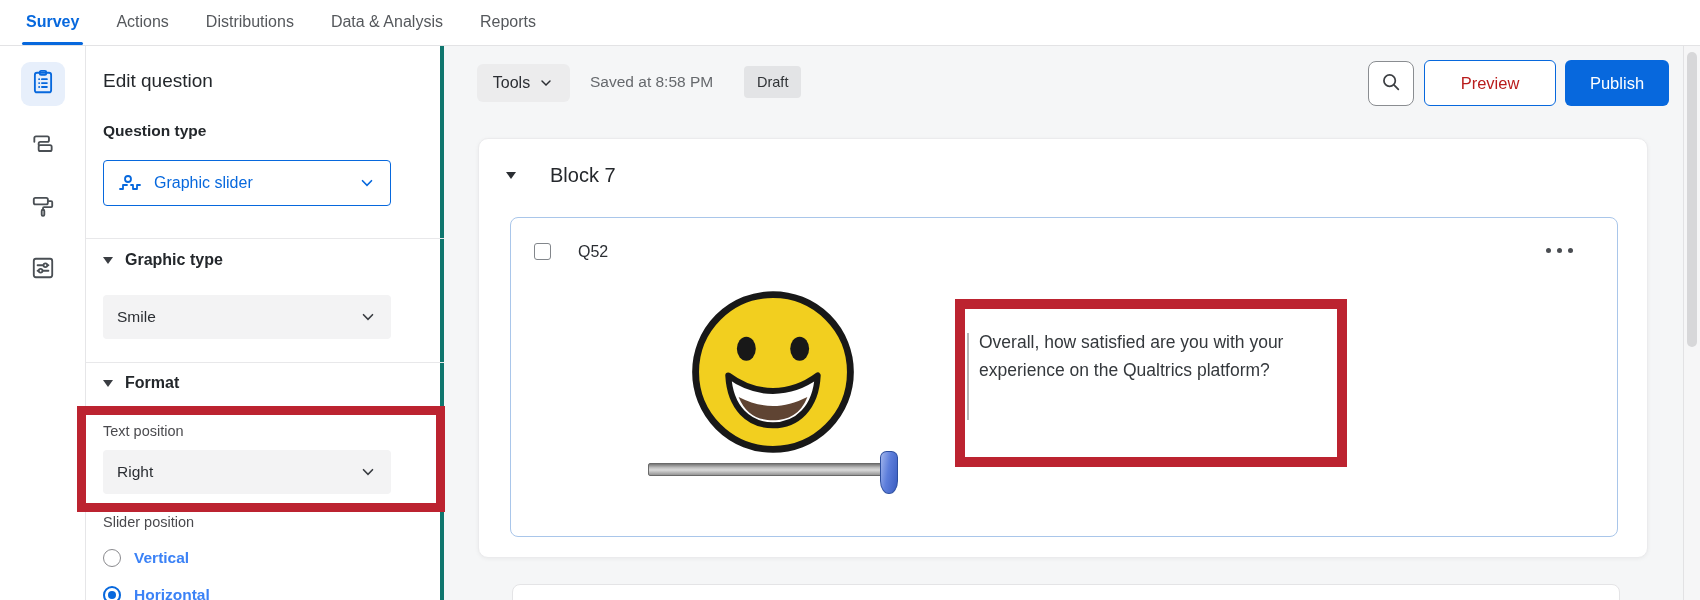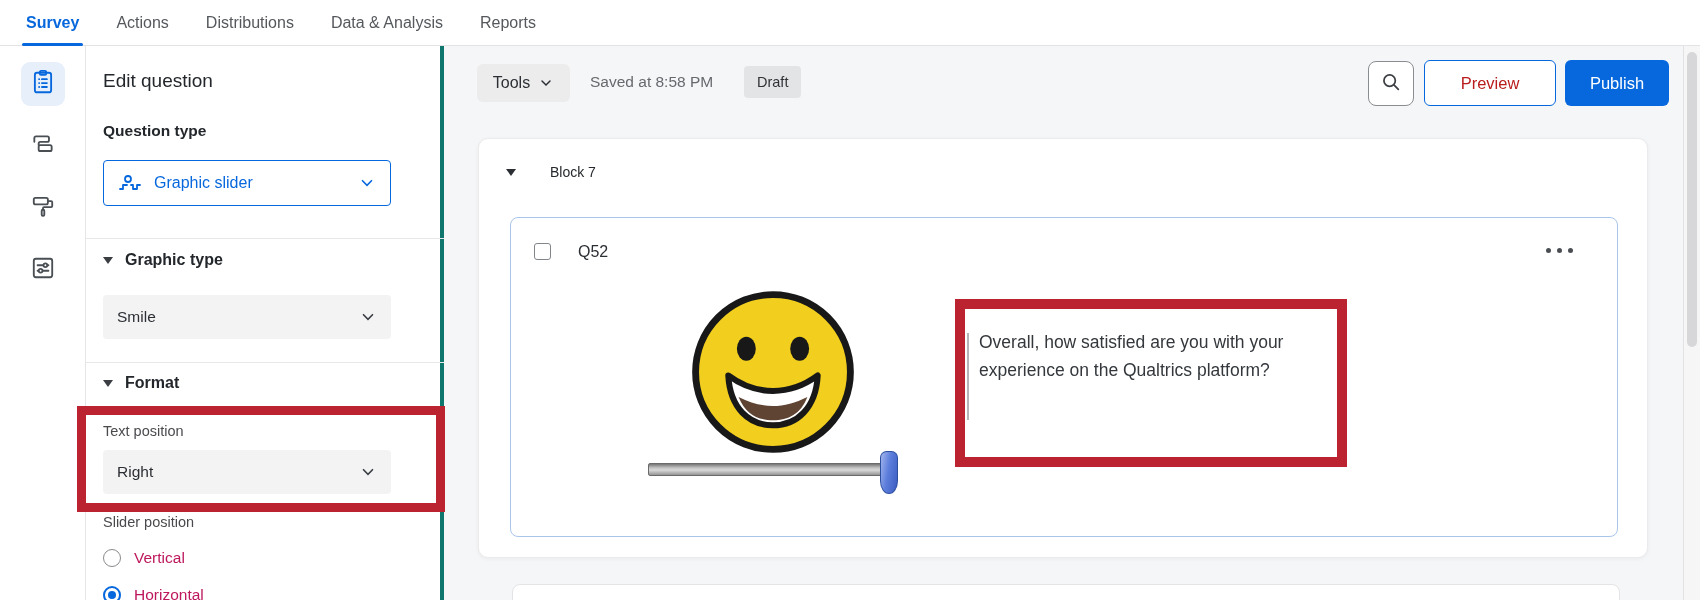--- a/index.html
+++ b/index.html
@@ -1,21 +1,21 @@
 <!DOCTYPE html>
 <html><head>
 <meta charset="utf-8">
 <style>
   * { margin:0; padding:0; box-sizing:border-box; }
   html,body { width:1700px; height:600px; overflow:hidden; }
   body { font-family:"Liberation Sans", sans-serif; background:#fff; position:relative; }
   .abs { position:absolute; }
 
   
-  #topnav { left:0; top:0; width:1700px; height:46px; background:#fff; border-bottom:1px solid #e3e3e5; display:flex; align-items:center; padding-left:26px; z-index:30; }
+  #topnav { left:0; top:0; width:1700px; height:46px; background:#fff; border-bottom:1px solid #e3e3e5; display:flex; align-items:flex-end; padding-left:26px; z-index:30; }
   .nav-tab { font-size:16px; color:#55585c; margin-right:37px; height:46px; display:flex; align-items:center; position:relative; cursor:pointer; }
   .nav-tab.active { color:#0768dd; font-weight:bold; }
   .nav-tab.active::after { content:""; position:absolute; left:-4px; right:-4px; bottom:0; height:3px; background:#0768dd; border-radius:2px; }
 
   
   #rail { left:0; top:46px; width:86px; height:554px; background:#fff; border-right:1px solid #e6e6e8; z-index:20; }
   .rail-btn { position:absolute; left:21px; width:44px; height:44px; border-radius:9px; display:flex; align-items:center; justify-content:center; }
   .rail-btn.active { background:#e7effb; }
   .rail-btn svg { stroke:#4a4f54; fill:none; stroke-width:1.7; stroke-linecap:round; stroke-linejoin:round; }
   .rail-btn.active svg { stroke:#0768dd; }
@@ -24,21 +24,21 @@
   #panel { left:86px; top:46px; width:358px; height:554px; background:#fff; border-right:4px solid #0f766e; z-index:10; }
   .p-title { position:absolute; left:17px; top:24px; font-size:19px; color:#23272b; font-weight:500; }
   .p-label-bold { font-size:15.5px; font-weight:bold; color:#23272b; }
   .p-divider { position:absolute; left:0; width:358px; height:1px; background:#e8e8ea; }
   .dd { position:absolute; left:17px; width:288px; height:44px; border-radius:4px; background:#f3f3f4; display:flex; align-items:center; padding:5px 14px; font-size:15.5px; color:#2b2e33; cursor:pointer; }
   .dd .chev { margin-left:auto; }
   .dd-accent { background:#fff; border:1.5px solid #0768dd; height:46px; color:#0768dd; font-size:16px; }
   .tri { width:0; height:0; border-left:5.5px solid transparent; border-right:5.5px solid transparent; border-top:7px solid #3a3d42; display:inline-block; }
   .sec-head { position:absolute; left:17px; display:flex; align-items:center; gap:12px; cursor:pointer; }
   .p-sublabel { position:absolute; left:17px; font-size:14.5px; color:#4a4a4e; }
-  .radio-row { position:absolute; left:17px; display:flex; align-items:center; gap:13px; font-size:15.5px; color:#be185d; cursor:pointer; }
+  .radio-row { position:absolute; left:17px; display:flex; align-items:center; gap:13px; font-size:15.5px; color:#3b82f6; cursor:pointer;font-weight:bold; }
   .radio { width:18px; height:18px; border-radius:50%; border:1.5px solid #8a8a8e; background:#fff; position:relative; }
   .radio.sel { border:2px solid #0768dd; }
   .radio.sel::after { content:""; position:absolute; left:3px; top:3px; width:8px; height:8px; border-radius:50%; background:#0768dd; }
 
   
   .annot { position:absolute; border:9px solid #bc2330; z-index:50; pointer-events:none; }
 
   
   #canvas { left:444px; top:46px; width:1256px; height:554px; background:#f5f6f7; }
 
@@ -46,21 +46,21 @@
   #tools-btn { left:477px; top:64px; width:93px; height:38px; background:#ececed; border-radius:6px; display:flex; align-items:center; justify-content:center; gap:8px; font-size:16px; color:#2b2e33; cursor:pointer; z-index:5; }
   #saved-text { left:590px; top:73px; font-size:15.5px; color:#66696d; }
   #draft-badge { left:744px; top:66px; height:32px; padding:4px 13px; background:#e3e4e6; border-radius:4px; display:flex; align-items:center; font-size:14.5px; color:#303336; }
   #search-btn { left:1368px; top:61px; width:46px; height:45px; background:#fff; border:1.5px solid #8a8d91; border-radius:8px; display:flex; align-items:center; justify-content:center; cursor:pointer; }
   #preview-btn { left:1424px; top:60px; width:132px; height:46px; background:#fff; border:1.5px solid #0768dd; border-radius:6px; color:#b91c1c; font-size:16.5px; display:flex; align-items:center; justify-content:center; cursor:pointer; }
   #publish-btn { left:1565px; top:60px; width:104px; height:46px; background:#0768dd; border-radius:6px; color:#fff; font-size:16.5px; display:flex; align-items:center; justify-content:center; cursor:pointer; }
 
   
   #block-card { left:478px; top:138px; width:1170px; height:420px; background:#fff; border:1px solid #ebebed; border-radius:10px; box-shadow:0 1px 4px rgba(0,0,0,.05); }
   #block-header { left:506px; top:164px; display:flex; align-items:center; gap:34px; cursor:pointer; }
-  #block-title { font-size:14px; color:#25282c; font-weight:500; }
+  #block-title { font-size:20px; color:#25282c; font-weight:500; }
 
   
   #question-card { left:510px; top:217px; width:1108px; height:320px; background:#fff; border:1.5px solid #a9c6ea; border-radius:8px; }
   #q-checkbox { left:534px; top:243px; width:17px; height:17px; border:1.5px solid #82868b; border-radius:3px; background:#fff; cursor:pointer; }
   #q-id { left:578px; top:243px; font-size:16px; color:#2b2e33; }
   #q-kebab { left:1546px; top:248px; display:flex; gap:6px; cursor:pointer; }
   #q-kebab i { width:5px; height:5px; border-radius:50%; background:#4a4d52; }
 
   
   #smiley { left:687px; top:286px; }

